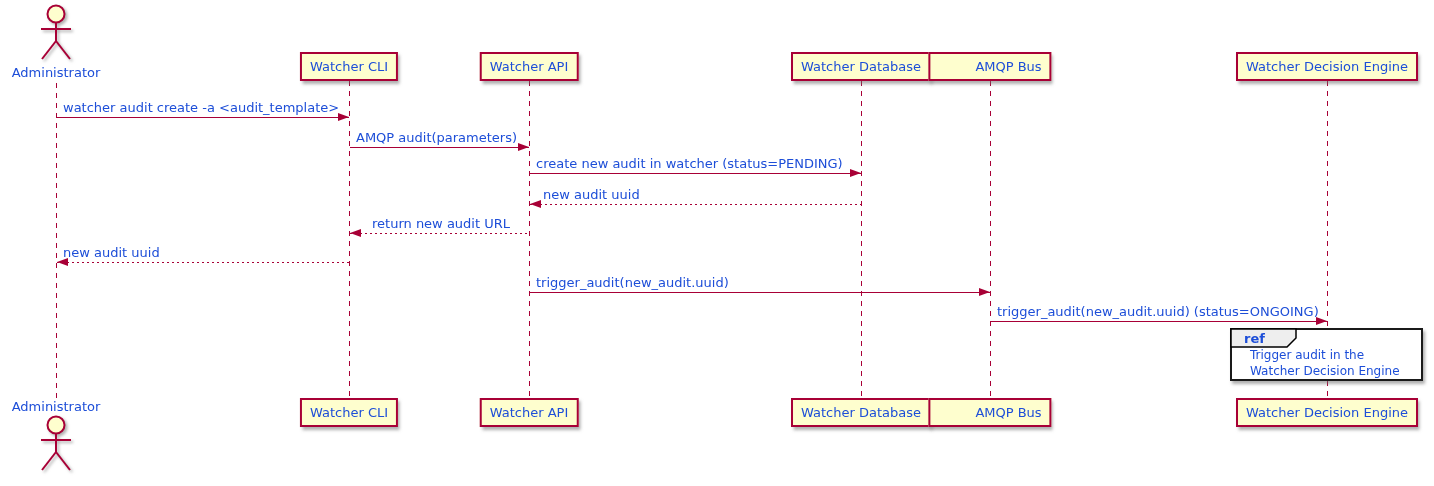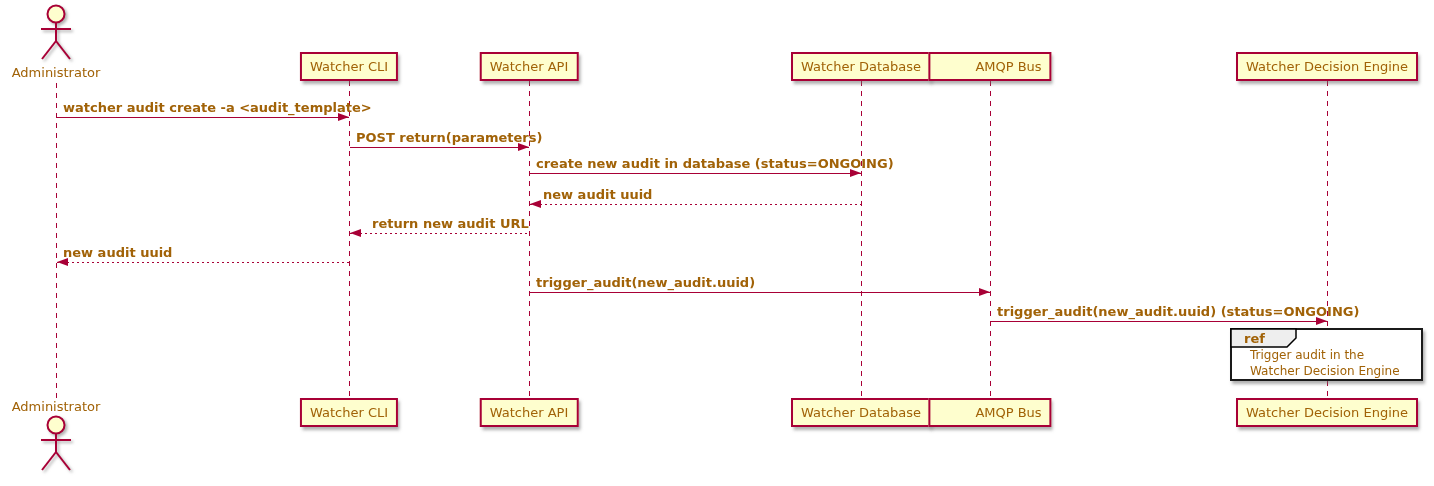--- a/index.html
+++ b/index.html
@@ -1,21 +1,21 @@
 <!DOCTYPE html>
 <html><head>
 <meta charset="utf-8">
 <style>
   html,body{margin:0;padding:0;background:#ffffff;}
   #canvas{
     position:relative;
     width:1434px;height:486px;
     background:#ffffff;
     font-family:"DejaVu Sans", sans-serif;
-    color:#a16207;
+    color:#1d4ed8;
     overflow:hidden;
   }
   
   .lifeline{
     position:absolute;width:1px;z-index:1;
     background:repeating-linear-gradient(to bottom,#A80036 0 5px,transparent 5px 10px);
   }
   .ll-admin{left:56px;top:83px;height:316px;}
   .ll-cli{left:349px;top:81px;height:317px;}
   .ll-api{left:529px;top:81px;height:317px;}
@@ -41,21 +41,21 @@
   .actor-fig{position:absolute;z-index:3;filter:drop-shadow(2px 2px 1.5px rgba(110,110,110,0.55));}
   .actor-top{left:33px;top:3px;}
   .actor-bottom{left:33px;top:414px;}
   .actor-label{
     position:absolute;transform:translateX(-50%);
     left:56px;font-size:13px;white-space:nowrap;z-index:3;
   }
   .actor-label-top{top:65px;}
   .actor-label-bottom{top:399px;}
   
-  .msg{position:absolute;height:18px;z-index:2;font-size:13px;font-weight:bold;}
+  .msg{position:absolute;height:18px;z-index:2;font-size:13px;}
   .msg .lbl{position:absolute;left:6px;top:0;white-space:nowrap;}
   .msg .line{position:absolute;left:0;width:100%;top:17px;height:1px;background:#A80036;}
   .msg.dashed .line{background:repeating-linear-gradient(to right,#A80036 0 2px,transparent 2px 5px);}
   .msg.right .line::after{
     content:"";position:absolute;right:0;top:-4px;width:0;height:0;
     border-left:11px solid #A80036;border-top:4px solid transparent;border-bottom:4px solid transparent;
   }
   .msg.left .line::after{
     content:"";position:absolute;left:0;top:-4px;width:0;height:0;
     border-right:11px solid #A80036;border-top:4px solid transparent;border-bottom:4px solid transparent;
@@ -107,25 +107,25 @@
   <div class="pbox row-top cx-api">Watcher API</div>
   <div class="pbox row-top cx-db">Watcher Database</div>
   <div class="pbox row-top cx-amqp">AMQP Bus</div>
   <div class="pbox row-top cx-wde">Watcher Decision Engine</div>
 
   <div class="msg right solid m1">
     <span class="lbl">watcher audit create -a &lt;audit_template&gt;</span>
     <div class="line"></div>
   </div>
   <div class="msg right solid m2">
-    <span class="lbl">POST return(parameters)</span>
+    <span class="lbl">AMQP audit(parameters)</span>
     <div class="line"></div>
   </div>
   <div class="msg right solid m3">
-    <span class="lbl">create new audit in database (status=ONGOING)</span>
+    <span class="lbl">create new audit in watcher (status=PENDING)</span>
     <div class="line"></div>
   </div>
   <div class="msg left dashed m4">
     <span class="lbl">new audit uuid</span>
     <div class="line"></div>
   </div>
   <div class="msg left dashed m5">
     <span class="lbl">return new audit URL</span>
     <div class="line"></div>
   </div>

